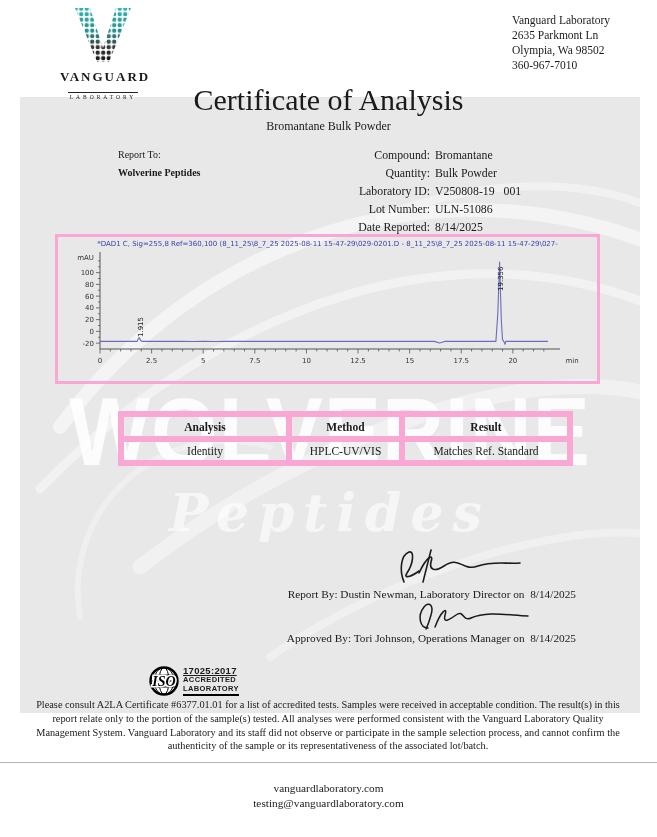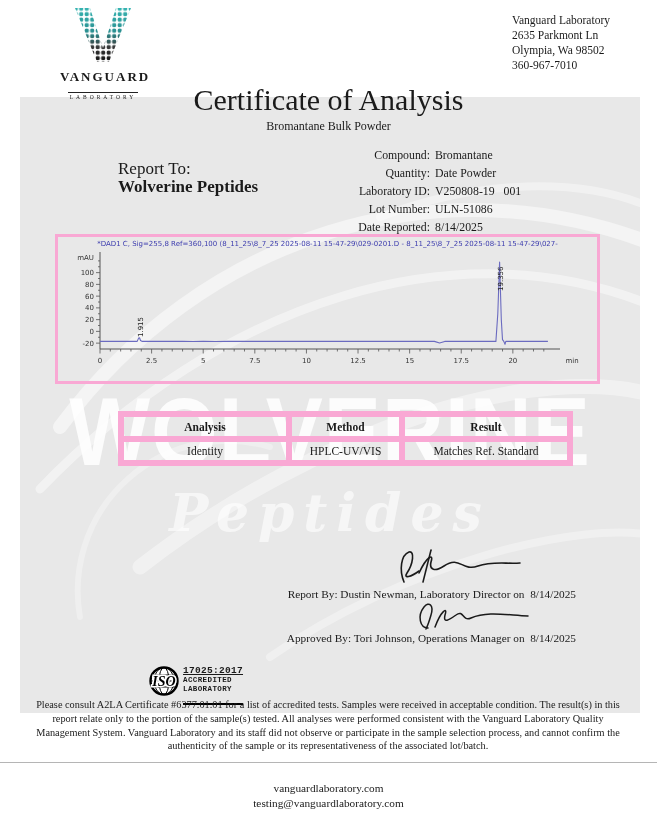--- a/index.html
+++ b/index.html
@@ -9,21 +9,21 @@
   
   #band{left:20px;top:97px;width:620px;height:616px;background:#e8e8e8;}
   
   #logo{left:60px;top:6px;width:86px;text-align:center;}
   #logo .brand{font-weight:bold;font-size:13px;letter-spacing:2px;margin-top:1px;}
   #logo .brand-sub{font-size:5.5px;letter-spacing:3px;border-top:1px solid #222;display:inline-block;padding:1px 2px 0 2px;}
   #lab-address{right:47px;top:13px;font-size:11.5px;line-height:15px;}
   #doc-title{left:0;top:83px;width:657px;text-align:center;font-size:30px;}
   #doc-subtitle{left:0;top:119px;width:657px;text-align:center;font-size:12px;}
   
-  #report-to{left:118px;top:160px;font-size:17px;line-height:18px;}
+  #report-to{left:118px;top:146px;font-size:10px;line-height:18px;}
   #report-to .name{font-weight:bold;}
   #sample-details{left:305px;top:146px;font-size:11.8px;}
   #sample-details .row{display:flex;line-height:18px;}
   #sample-details .lbl{width:125px;text-align:right;}
   #sample-details .val{padding-left:5px;white-space:pre;}
   
   #chart-box{left:55px;top:234px;width:545px;height:150px;border:3px solid #f9a8d4;box-sizing:border-box;background:transparent;}
   #chart-header{width:100%;text-align:center;font-family:"DejaVu Sans",sans-serif;font-size:7px;
                 color:#3c3cae;white-space:nowrap;overflow:hidden;padding-top:3px;}
   #chrom-svg{display:block;margin-top:1px;}
@@ -37,21 +37,21 @@
   
   #results{left:118px;top:411px;border-collapse:collapse;font-size:11.5px;}
   #results th,#results td{border:6px solid #f9a8d4;text-align:center;padding:1px 6px;background:transparent;}
   #results th{font-weight:bold;height:17px;}
   #results td{height:16px;}
   #results .c0{width:150px;} #results .c1{width:95px;} #results .c2{width:150px;}
   
   .sig-line{right:81px;font-size:11.3px;white-space:pre;}
   
   #iso{left:148px;top:665px;display:flex;align-items:flex-start;}
-  #iso-text{margin-left:3px;font-family:Liberation Mono, monospace;border-bottom:2px solid #000;padding-bottom:10px;}
+  #iso-text{margin-left:3px;font-family:Liberation Sans, sans-serif;border-bottom:2px solid #000;padding-bottom:1px;}
   #iso-text .l1{font-weight:bold;font-size:9.5px;text-decoration:underline;letter-spacing:.3px;}
   #iso-text .l2,#iso-text .l3{font-weight:bold;font-size:7.5px;letter-spacing:.4px;line-height:8.5px;}
   
   #disclaimer{left:28px;top:698px;width:600px;text-align:center;font-size:10.3px;line-height:13.8px;}
   #footer-rule{left:0;top:762px;width:657px;border-top:1px solid #b5b5b5;height:0;}
   #footer{left:0;top:781px;width:657px;text-align:center;font-size:11.3px;line-height:15px;}
 </style>
 </head>
 <body>
 
@@ -111,21 +111,21 @@
     <div class="name">Wolverine Peptides</div>
   </div>
 
   <div id="sample-details" class="abs">
     <div class="row">
       <div class="lbl">Compound:</div>
       <div class="val">Bromantane</div>
     </div>
     <div class="row">
       <div class="lbl">Quantity:</div>
-      <div class="val">Date Powder</div>
+      <div class="val">Bulk Powder</div>
     </div>
     <div class="row">
       <div class="lbl">Laboratory ID:</div>
       <div class="val">V250808-19   001</div>
     </div>
     <div class="row">
       <div class="lbl">Lot Number:</div>
       <div class="val">ULN-51086</div>
     </div>
     <div class="row">

